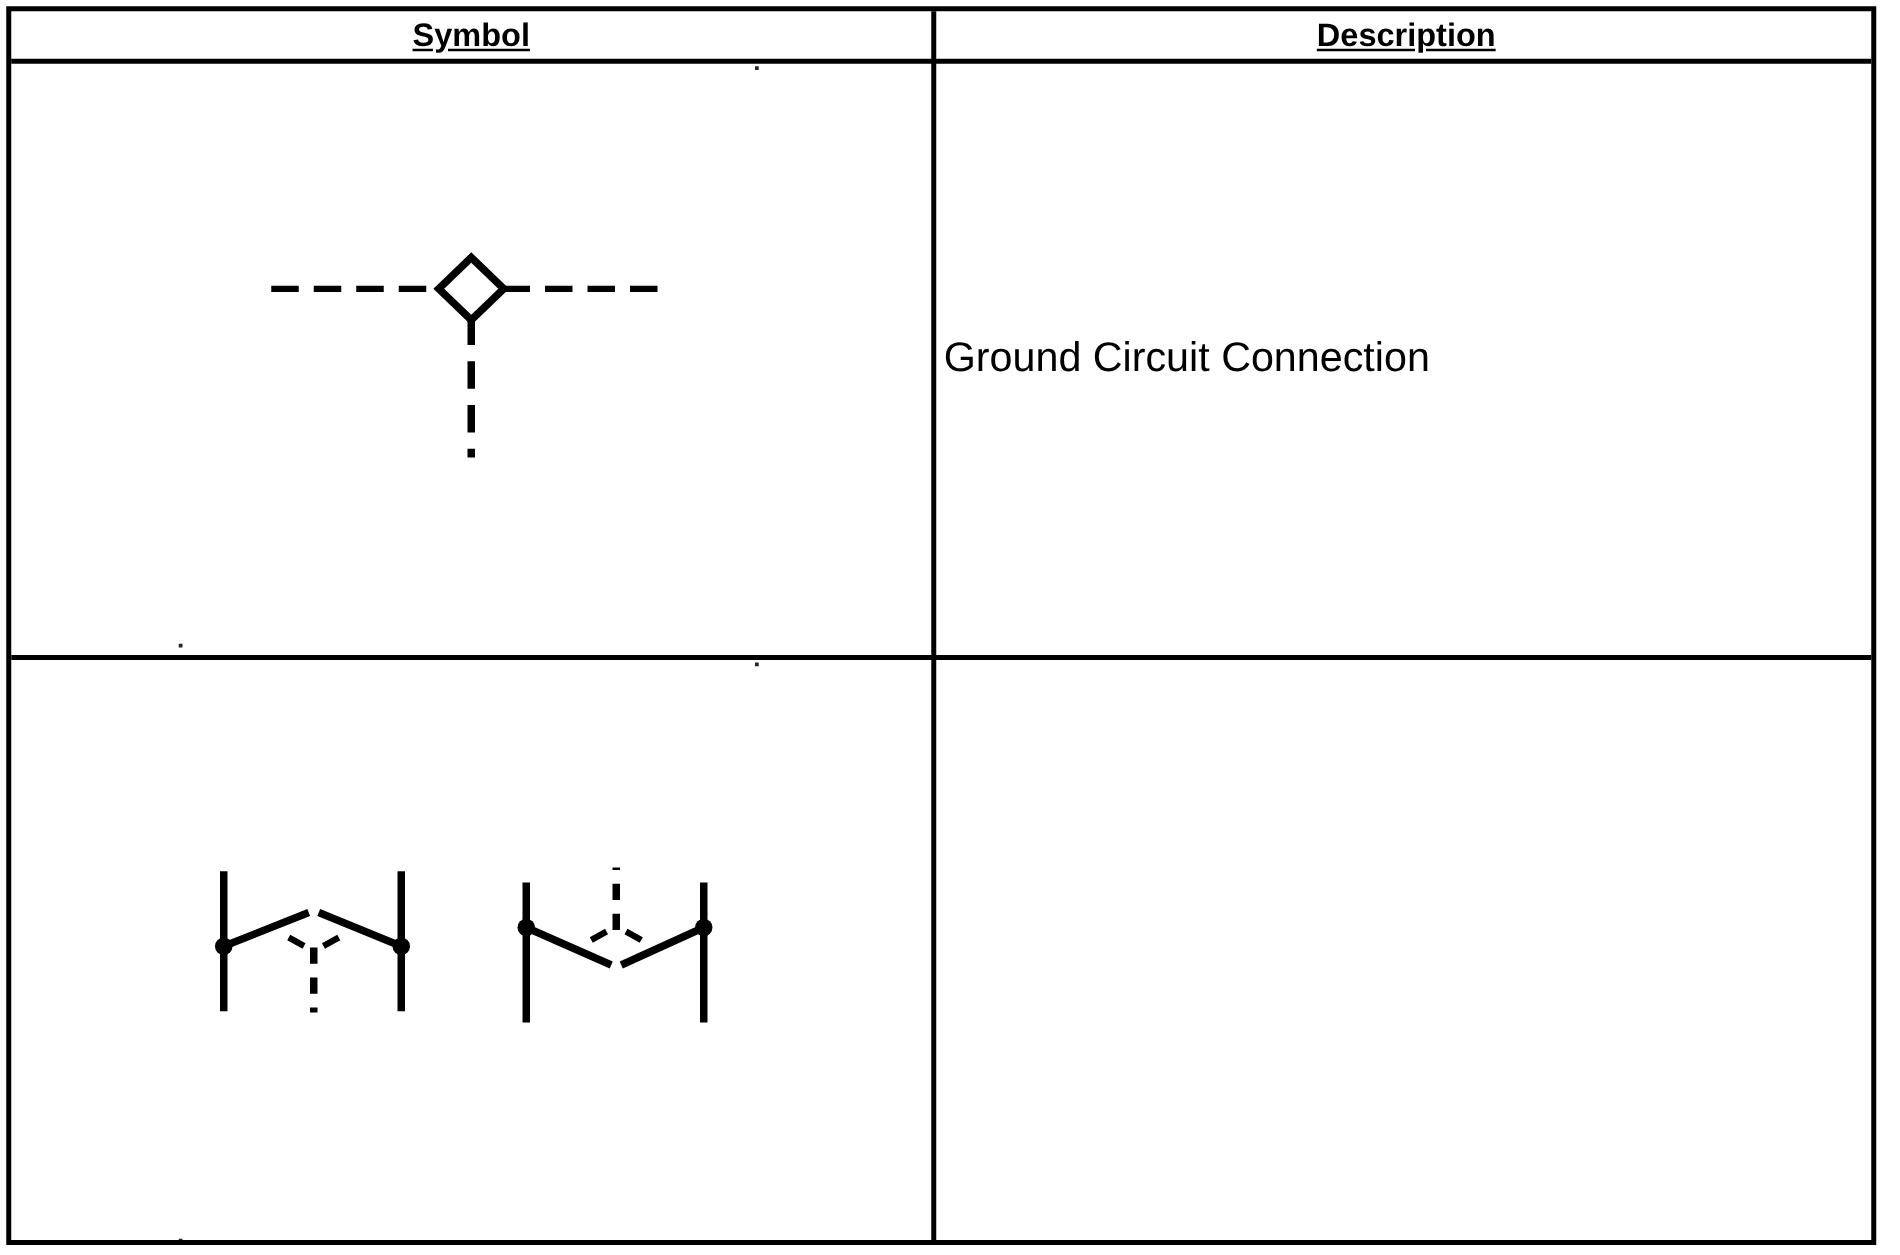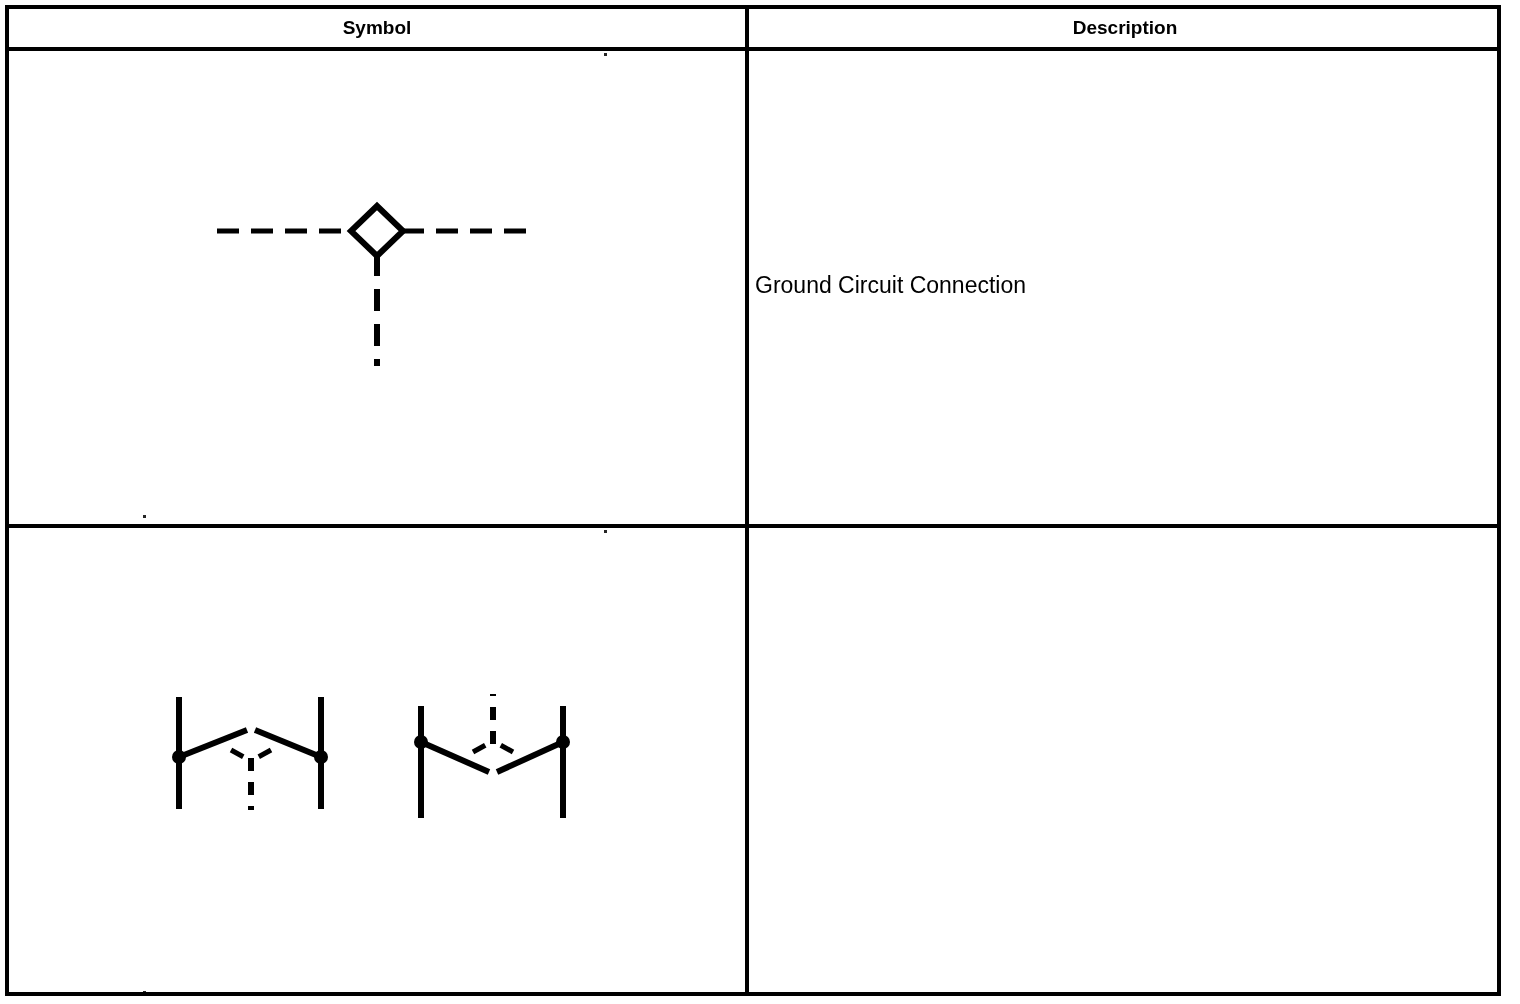--- a/index.html
+++ b/index.html
@@ -57,36 +57,37 @@
   .vline--column { left: 736px; }
 
   
   .header-cell {
     position: absolute;
     top: 0;
     height: 38px;
     display: flex;
     align-items: center;
     justify-content: center;
-    font-size: 19px;
+    font-size: 26px;
     font-weight: bold;
     letter-spacing: 0px;
+    text-decoration: underline;
   }
   .header-cell--symbol { left: 0; width: 736px; }
   .header-cell--description { left: 740px; width: 752px; }
 
   
   .desc-cell {
     position: absolute;
     left: 740px;
     width: 752px;
     display: flex;
     align-items: center;
     justify-content: flex-start;
-    font-size: 23px;
+    font-size: 33px;
     padding-left: 6px;
     box-sizing: border-box;
   }
   .desc-cell--row1 { top: 38px; height: 477px; }
   .desc-cell--row2 { top: 519px; height: 468px; }
 
   
   .sym-cell {
     position: absolute;
     left: 0;

